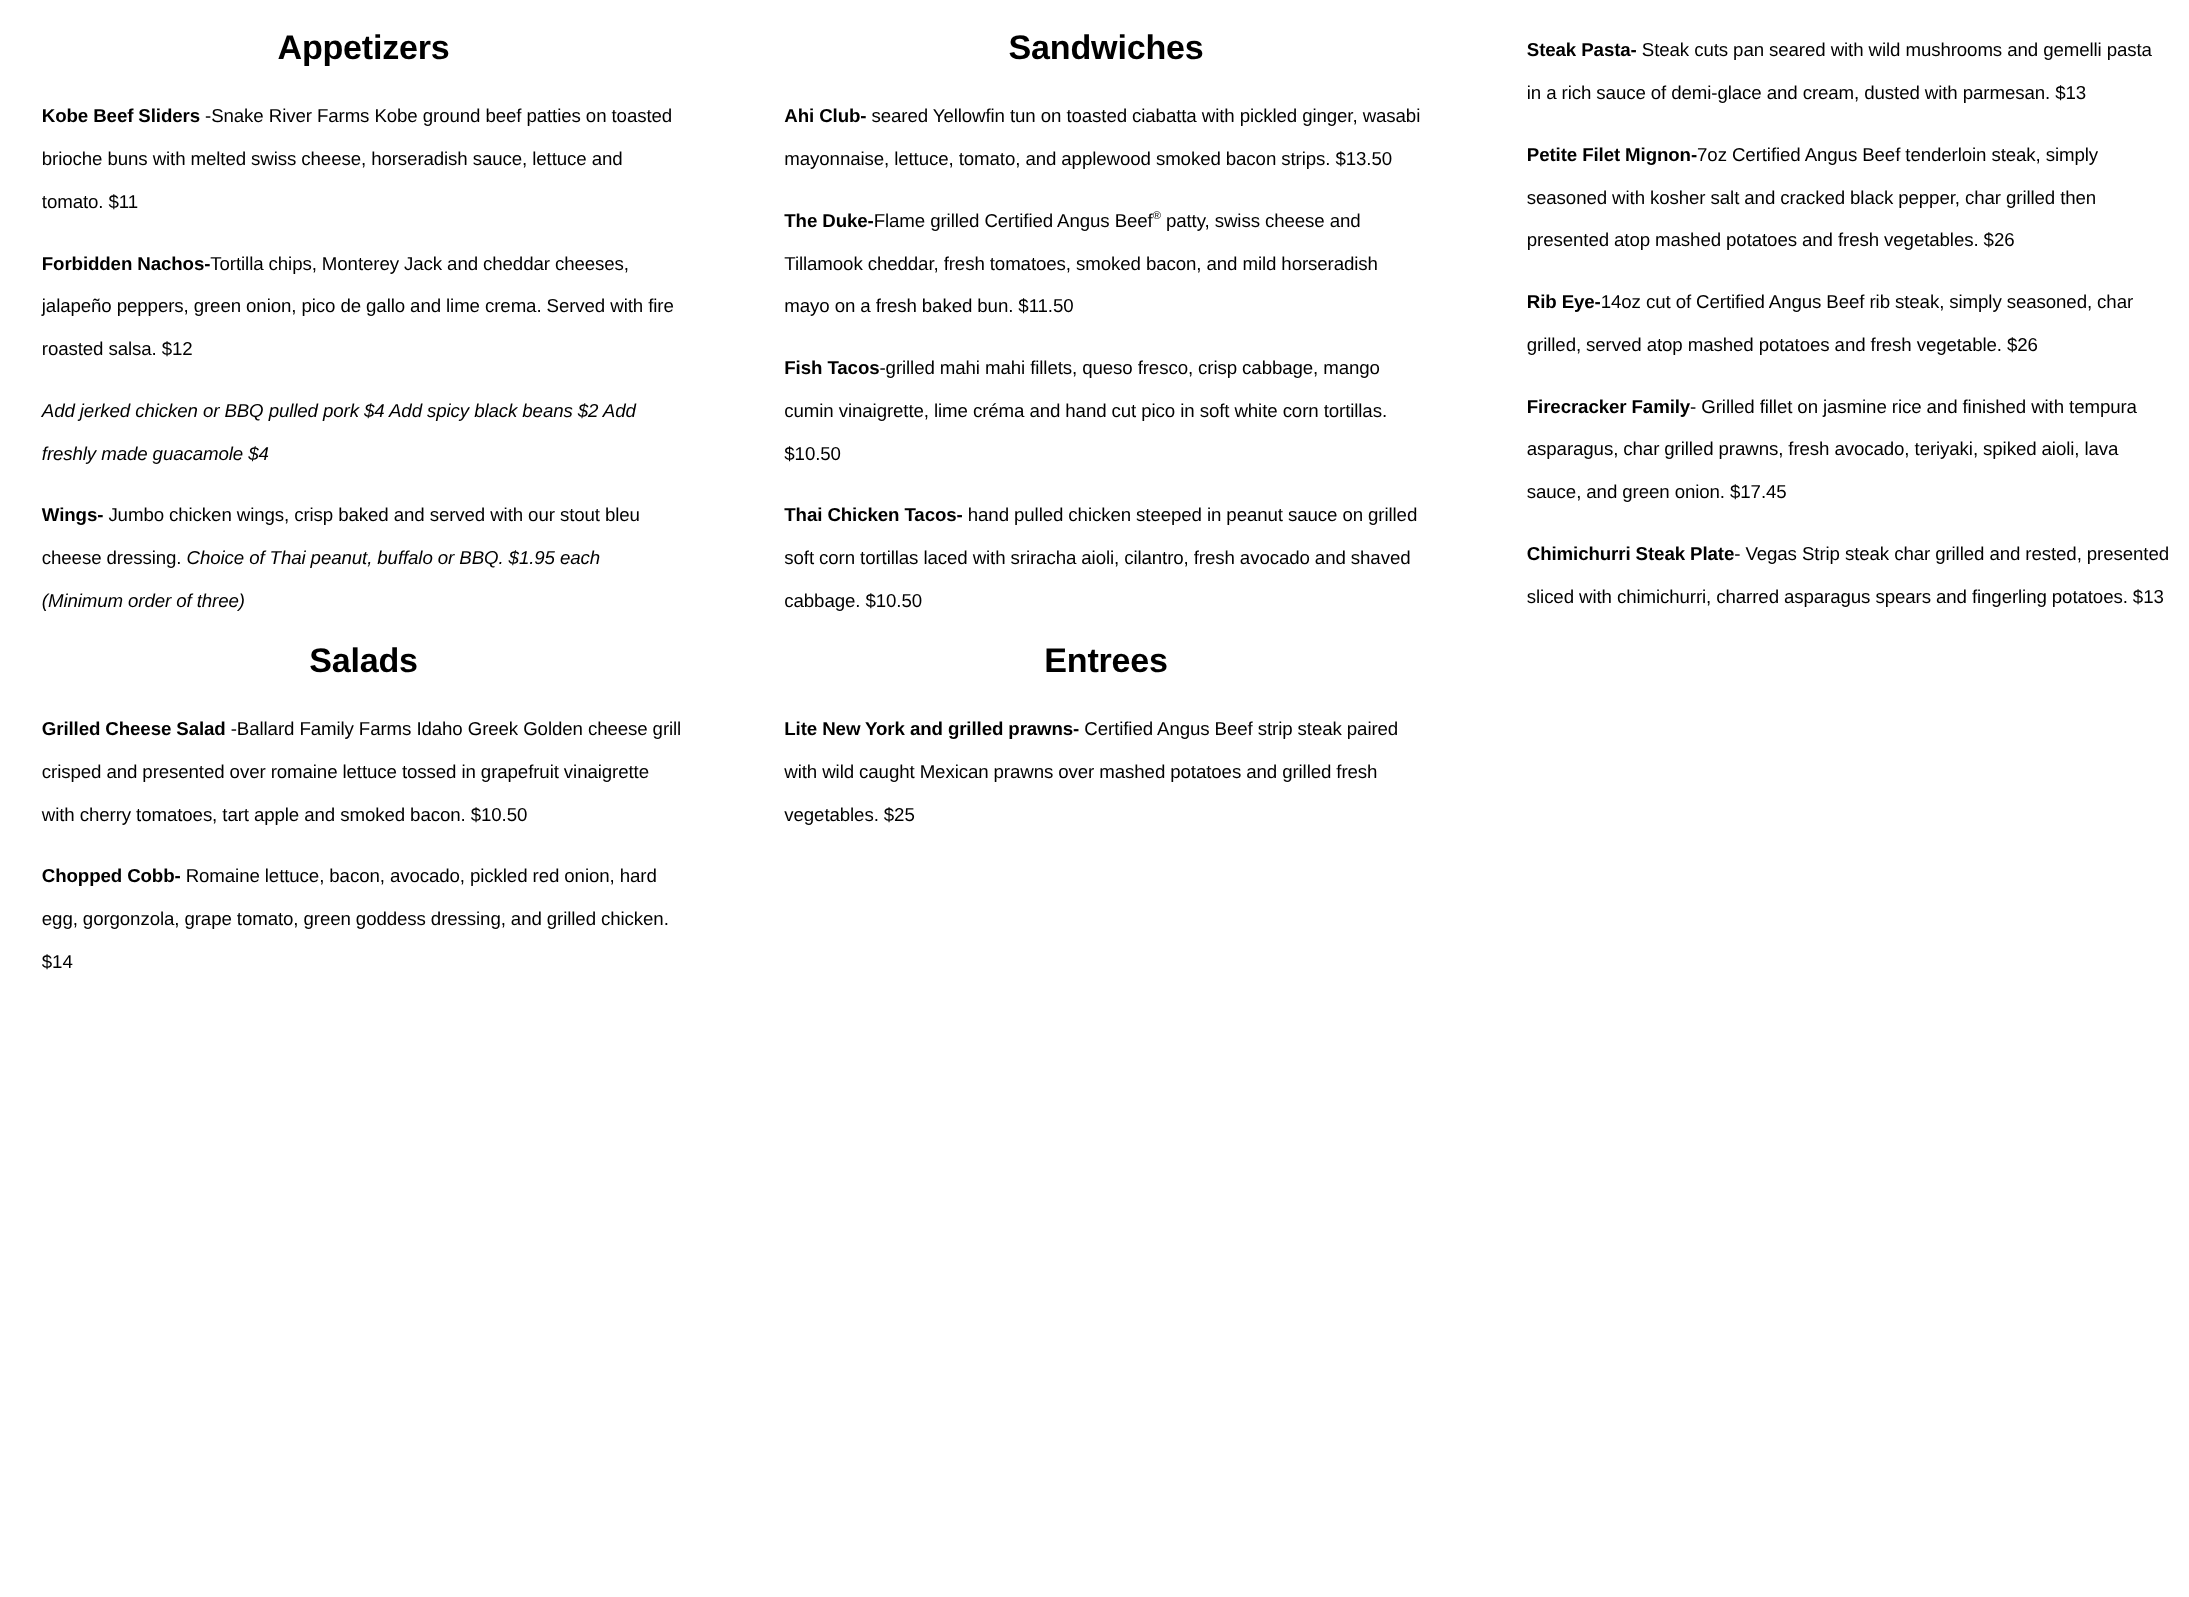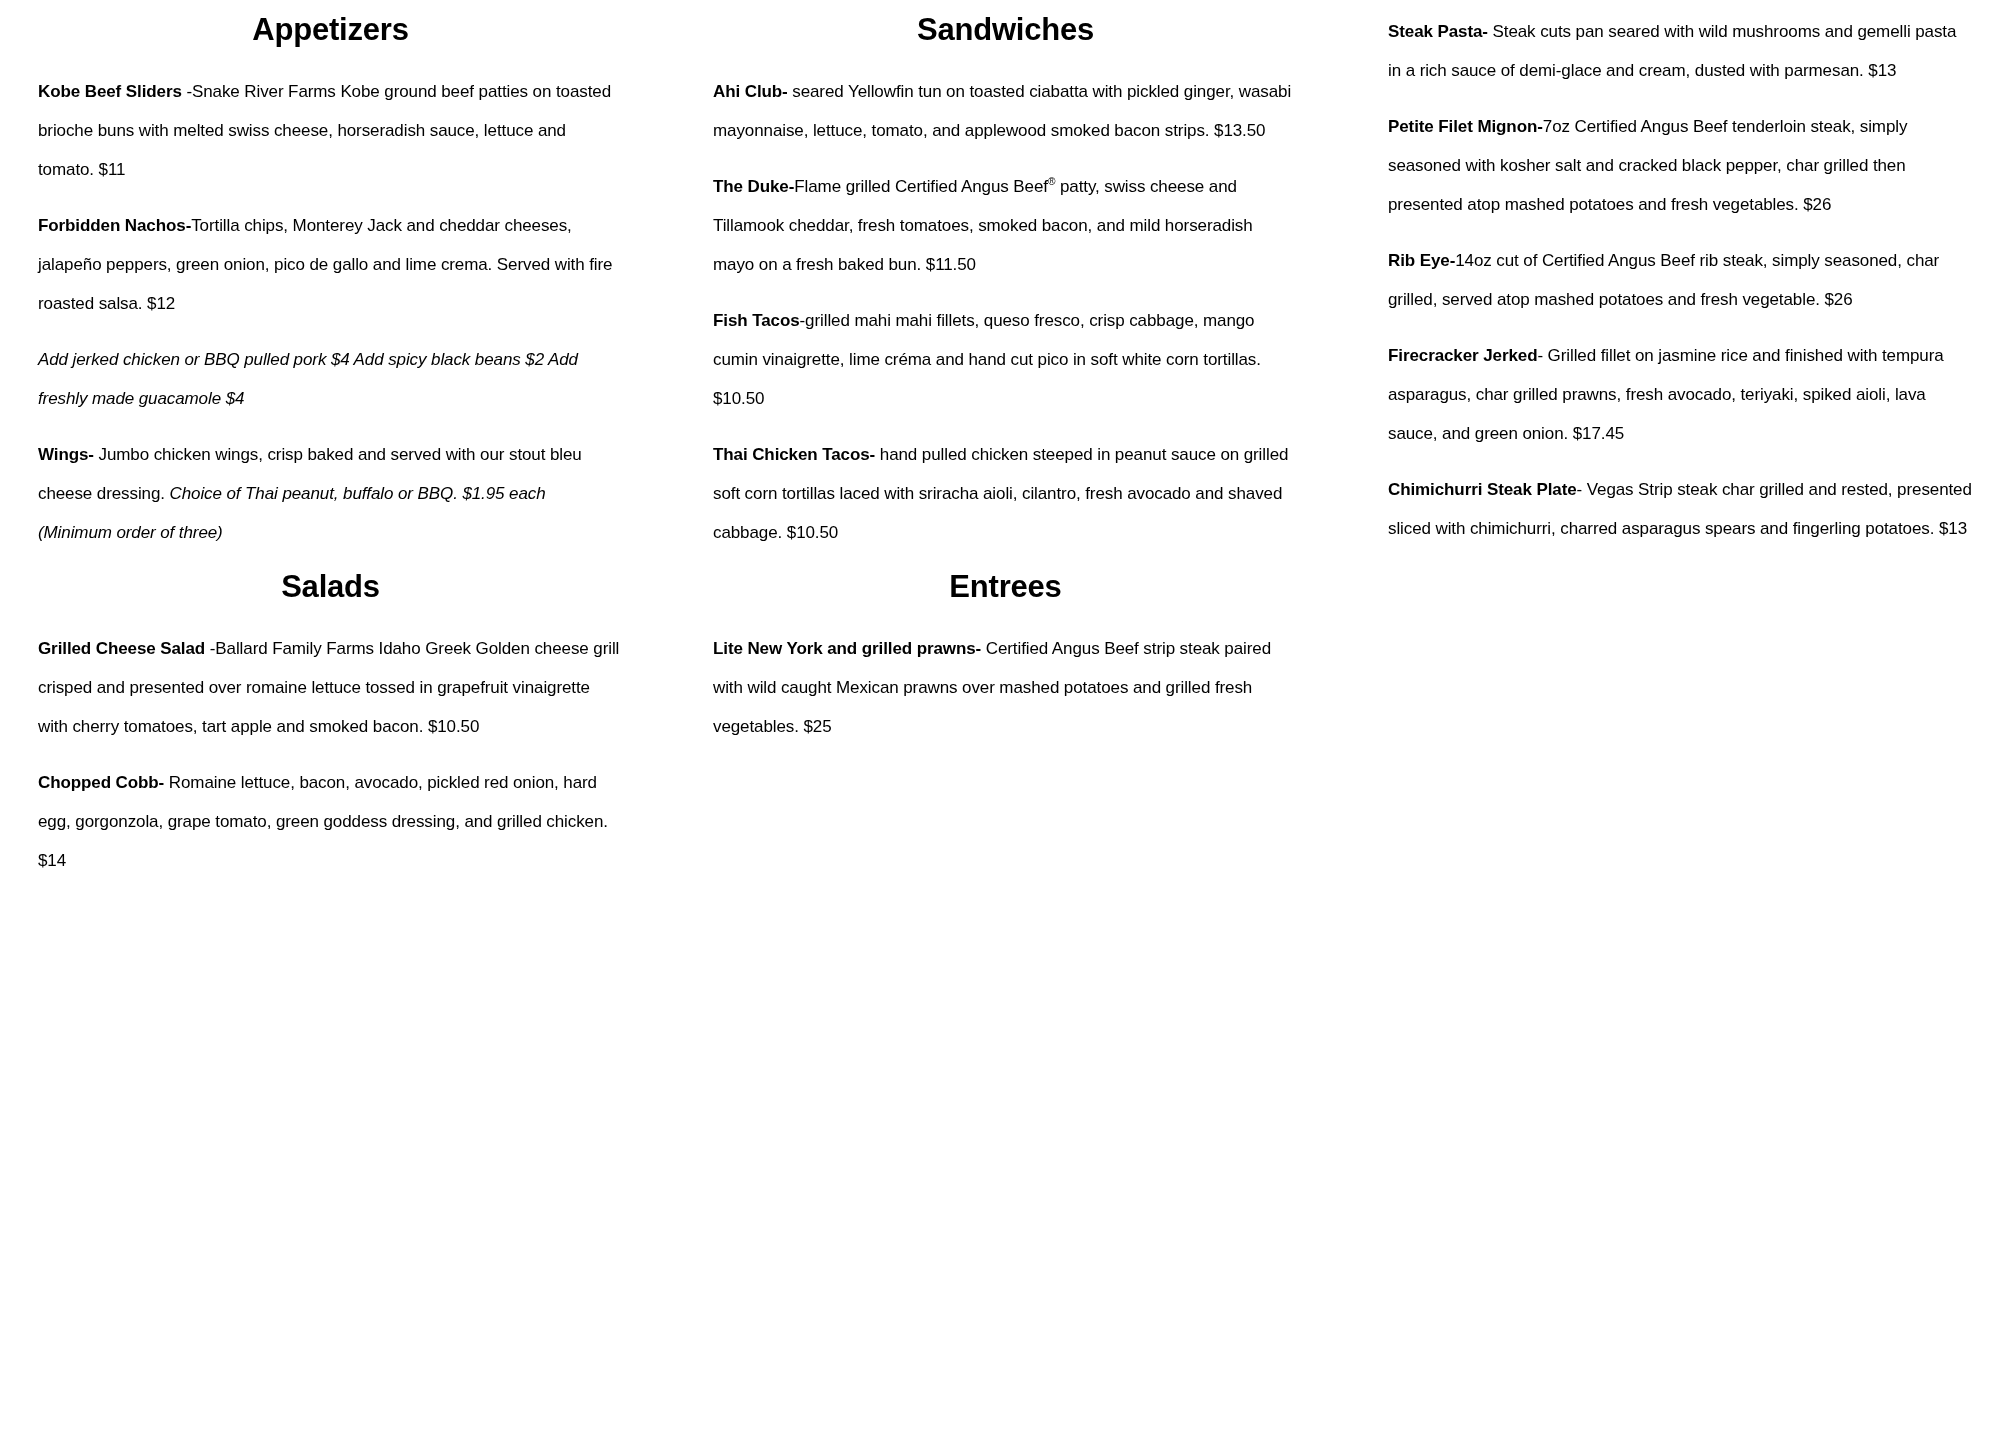--- a/index.html
+++ b/index.html
@@ -17,20 +17,21 @@
   }
   .menu {
     display: flex;
     gap: 90px;
     padding: 12px 10px 0 38px;
     box-sizing: border-box;
   }
   .col {
     flex: 0 0 585px;
     width: 585px;
+    margin-top: 14px;
   }
   .heading {
     font-size: 31px;
     font-weight: 700;
     text-align: center;
     margin: 0 0 24px 0;
     letter-spacing: -0.2px;
   }
   .col > .heading:not(:first-child) {
     margin-top: 8px;
@@ -92,19 +93,19 @@
   </div>
 
   <div class="col">
     <p class="item"><span class="b">Steak Pasta-</span><span> Steak cuts pan seared with wild mushrooms and gemelli pasta in a rich sauce of demi-glace and cream, dusted with parmesan. $13</span></p>
 
     <p class="item"><span class="b">Petite Filet Mignon-</span><span>7oz Certified Angus Beef tenderloin steak, simply seasoned with kosher salt and cracked black pepper, char grilled then presented atop mashed potatoes and fresh vegetables. $26</span></p>
 
     <p class="item"><span class="b">Rib Eye-</span><span>14oz cut of Certified Angus Beef rib steak, simply seasoned, char grilled, served atop mashed potatoes and fresh vegetable. $26</span></p>
 
 
-    <p class="item"><span class="b">Firecracker Jerked</span><span>- Grilled fillet on jasmine rice and finished with tempura asparagus, char grilled prawns, fresh avocado, teriyaki, spiked aioli, lava sauce, and green onion. $17.45</span></p>
+    <p class="item"><span class="b">Firecracker Family</span><span>- Grilled fillet on jasmine rice and finished with tempura asparagus, char grilled prawns, fresh avocado, teriyaki, spiked aioli, lava sauce, and green onion. $17.45</span></p>
 
     <p class="item"><span class="b">Chimichurri Steak Plate</span><span>- Vegas Strip steak char grilled and rested, presented sliced with chimichurri, charred asparagus spears and fingerling potatoes. $13</span></p>
 
   </div>
 
 </div>
 
 </body></html>

